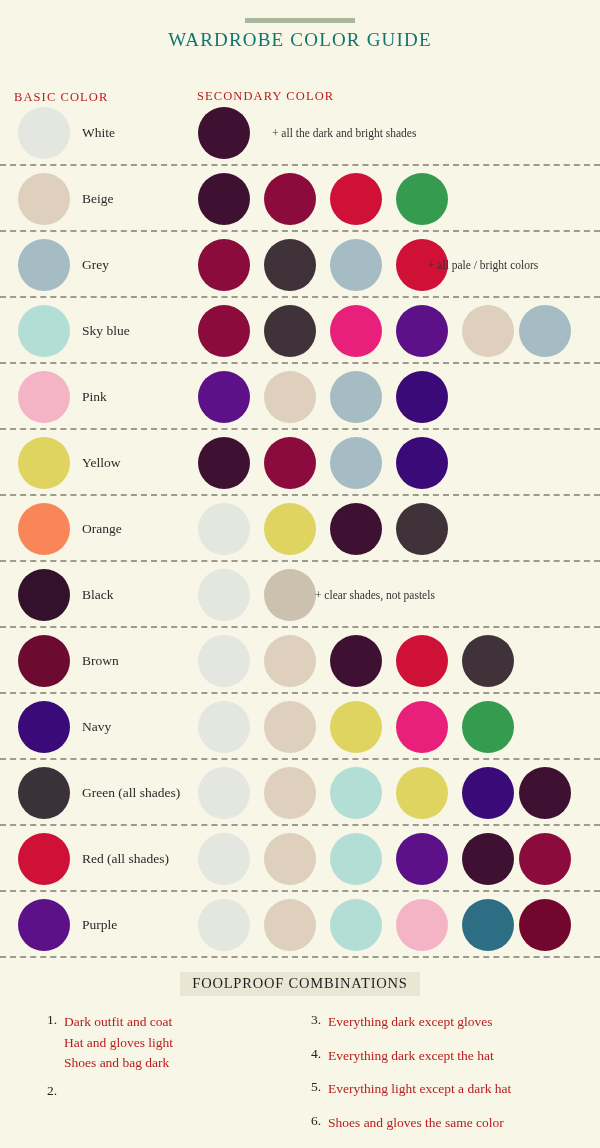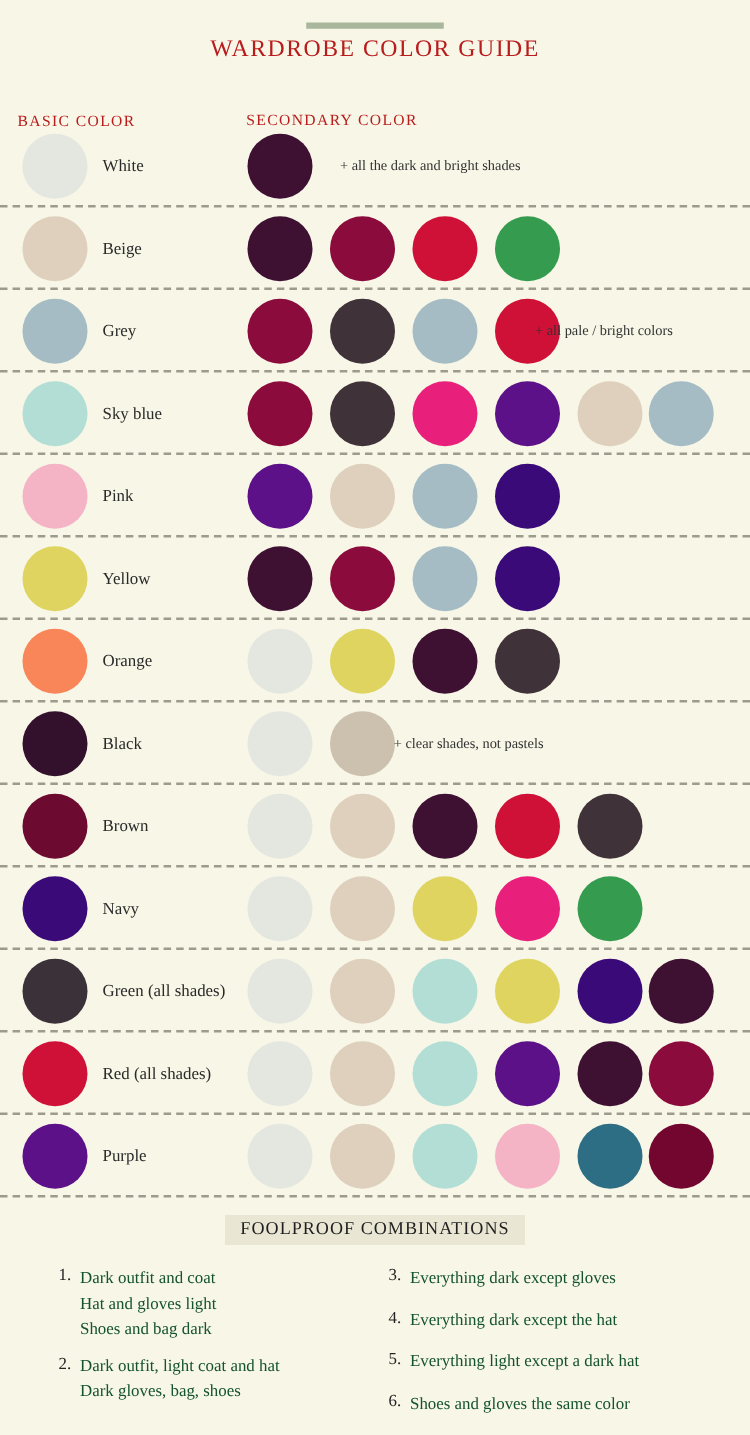--- a/index.html
+++ b/index.html
@@ -15,21 +15,21 @@
 
   
   .title-rule {
     position: absolute; top: 18px; left: 50%; transform: translateX(-50%);
     width: 110px; height: 5px; background: #a9b79c;
   }
   .main-title {
     position: absolute; top: 29px; left: 0; width: 600px;
     text-align: center;
     font-size: 19px; letter-spacing: 1.2px; font-weight: 400;
-    color: #b91c1c;
+    color: #0f766e;
   }
 
   
   .col-head {
     position: absolute;
     font-size: 12.5px; letter-spacing: 1.1px; color: #b91c1c;
   }
   .col-head.basic { top: 90px; left: 14px; }
   .col-head.secondary { top: 89px; left: 197px; }
 
@@ -78,21 +78,21 @@
   .combo-col.left { left: 44px; width: 270px; }
   .combo-col.right { left: 308px; width: 285px; }
   .combo {
     display: flex; align-items: flex-start;
     margin-bottom: 9px;
   }
   .combo-num {
     width: 20px; flex: none; text-align: right; padding-right: 7px;
     font-size: 13.5px; color: #232323;
   }
-  .combo-lines { font-size: 13.5px; color: #14532d; line-height: 1.52; }
+  .combo-lines { font-size: 13.5px; color: #b91c1c; line-height: 1.52; }
   .combo-line { display: block; white-space: nowrap; }
   .combo-col.right .combo { margin-bottom: 13px; }
 </style>
 </head>
 <body>
 
 <div class="page">
 
   <div class="title-rule"></div>
   <div class="main-title">WARDROBE COLOR GUIDE</div>
@@ -248,24 +248,20 @@
           <div class="combo">
             <span class="combo-num">1.</span>
             <span class="combo-lines">
               <span class="combo-line">Dark outfit and coat</span>
               <span class="combo-line">Hat and gloves light</span>
               <span class="combo-line">Shoes and bag dark</span>
             </span>
           </div>
           <div class="combo">
             <span class="combo-num">2.</span>
-            <span class="combo-lines">
-              <span class="combo-line">Dark outfit, light coat and hat</span>
-              <span class="combo-line">Dark gloves, bag, shoes</span>
-            </span>
           </div>
         </div>
       <div class="combo-col right" id="combo-right">
           <div class="combo">
             <span class="combo-num">3.</span>
             <span class="combo-lines">
               <span class="combo-line">Everything dark except gloves</span>
             </span>
           </div>
           <div class="combo">

